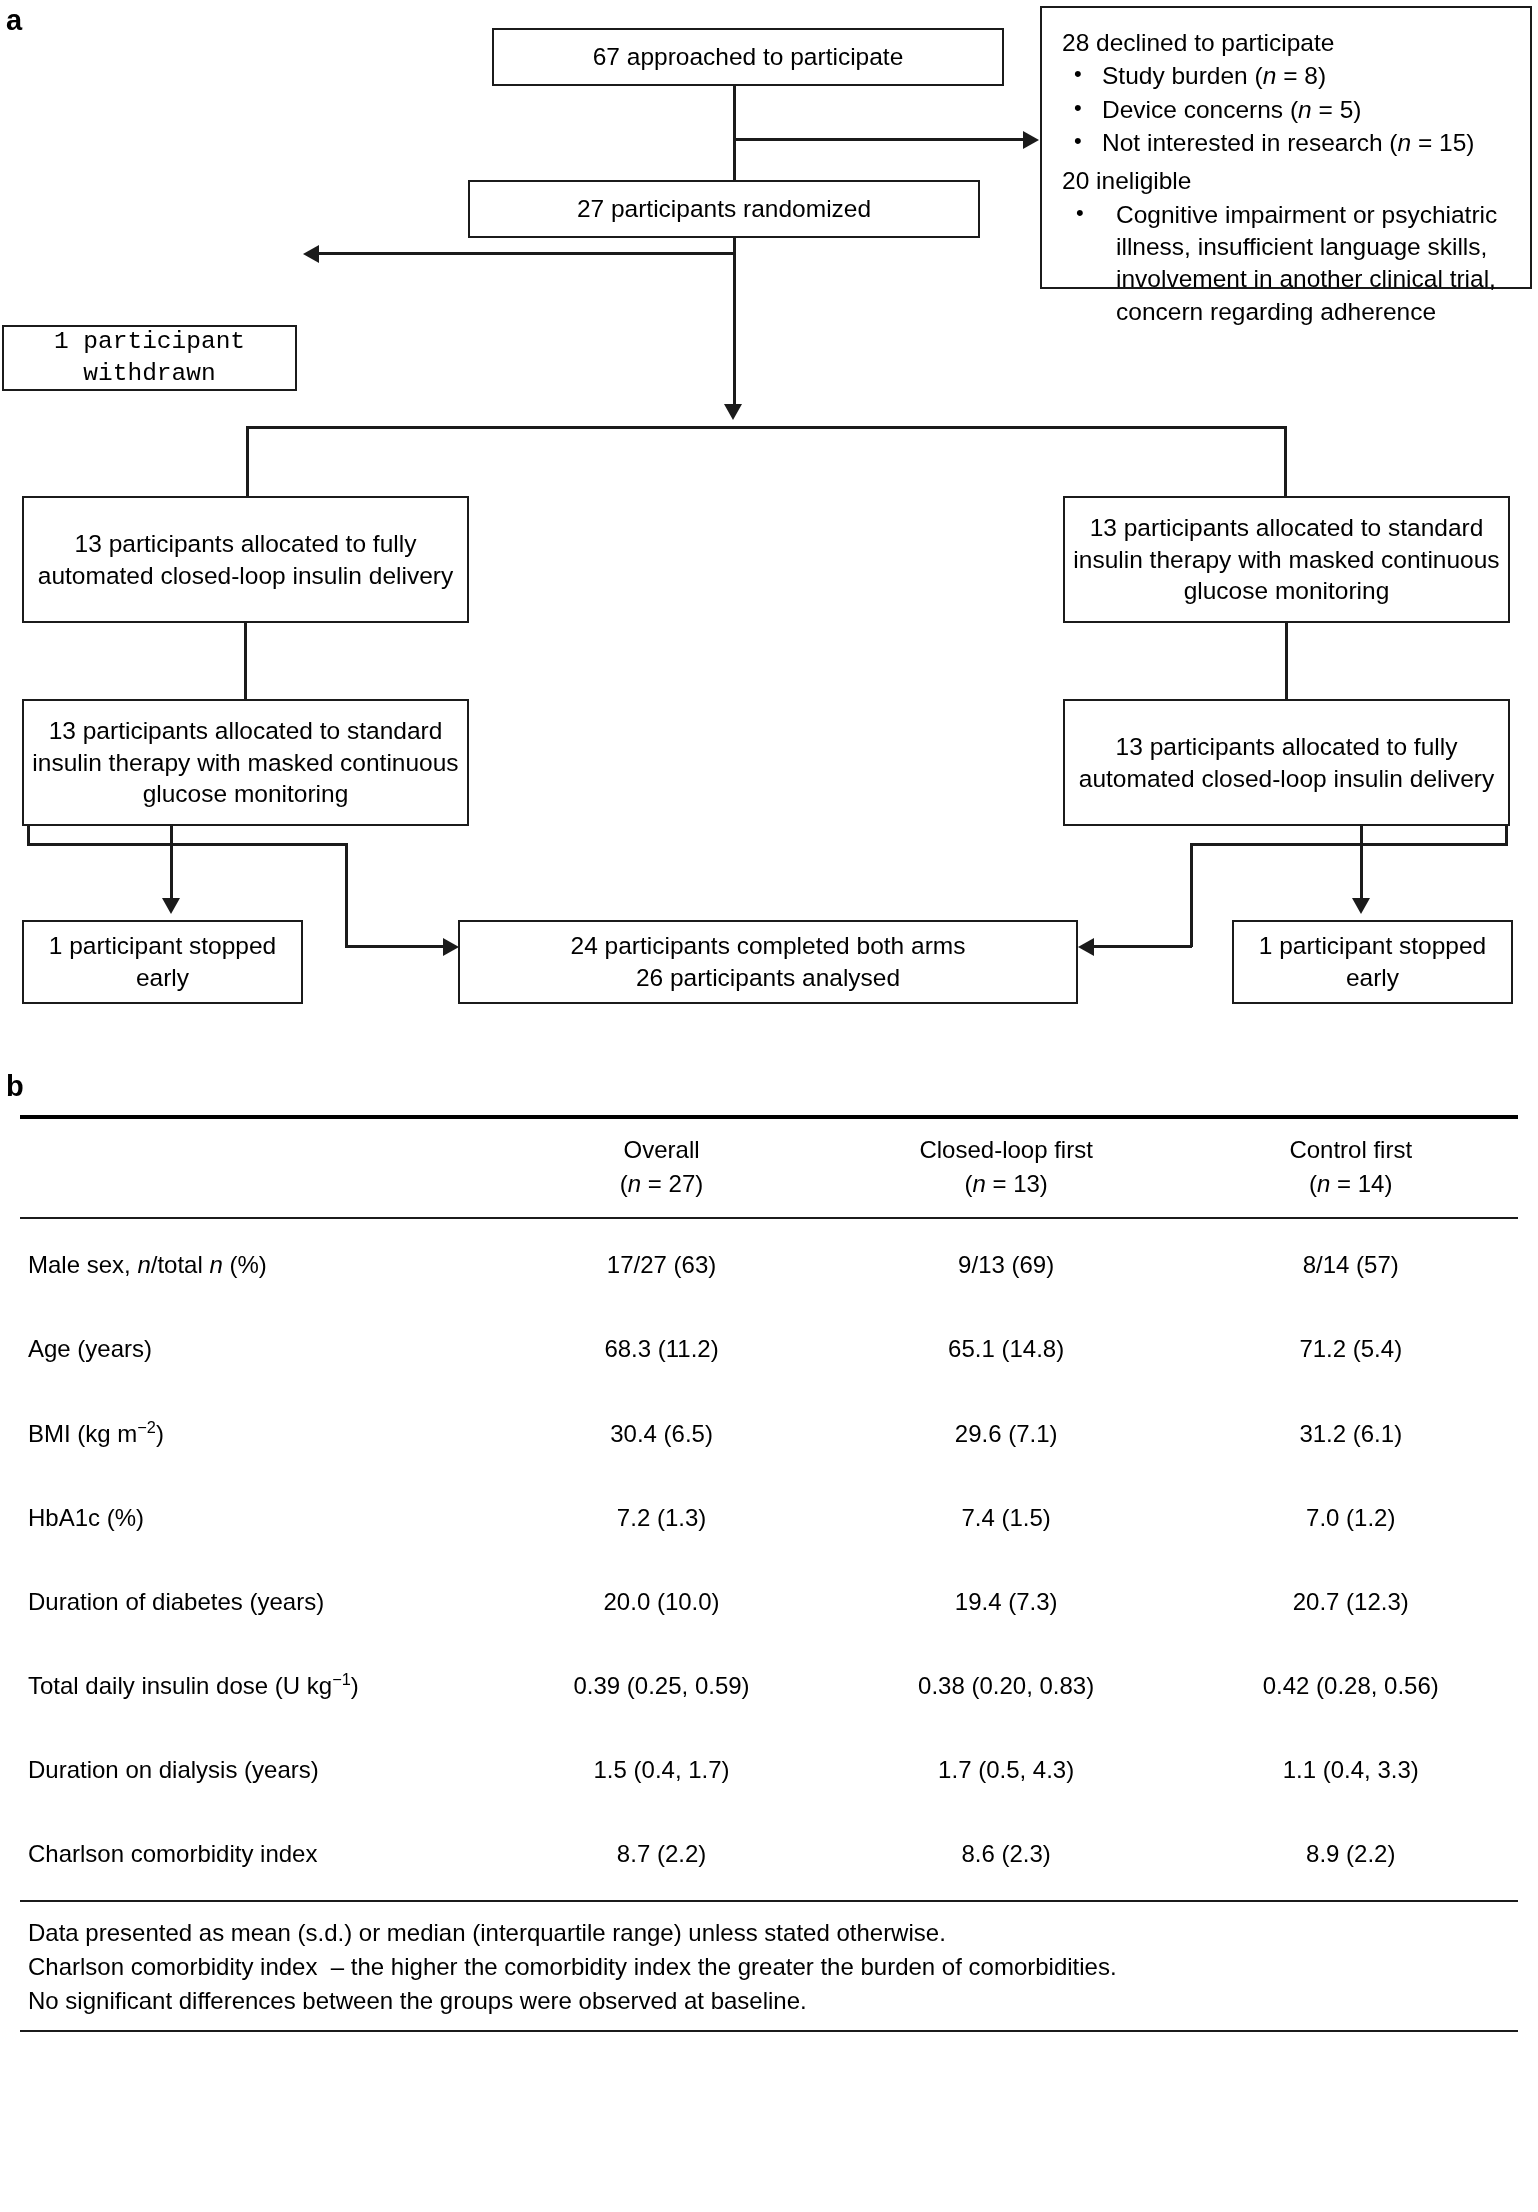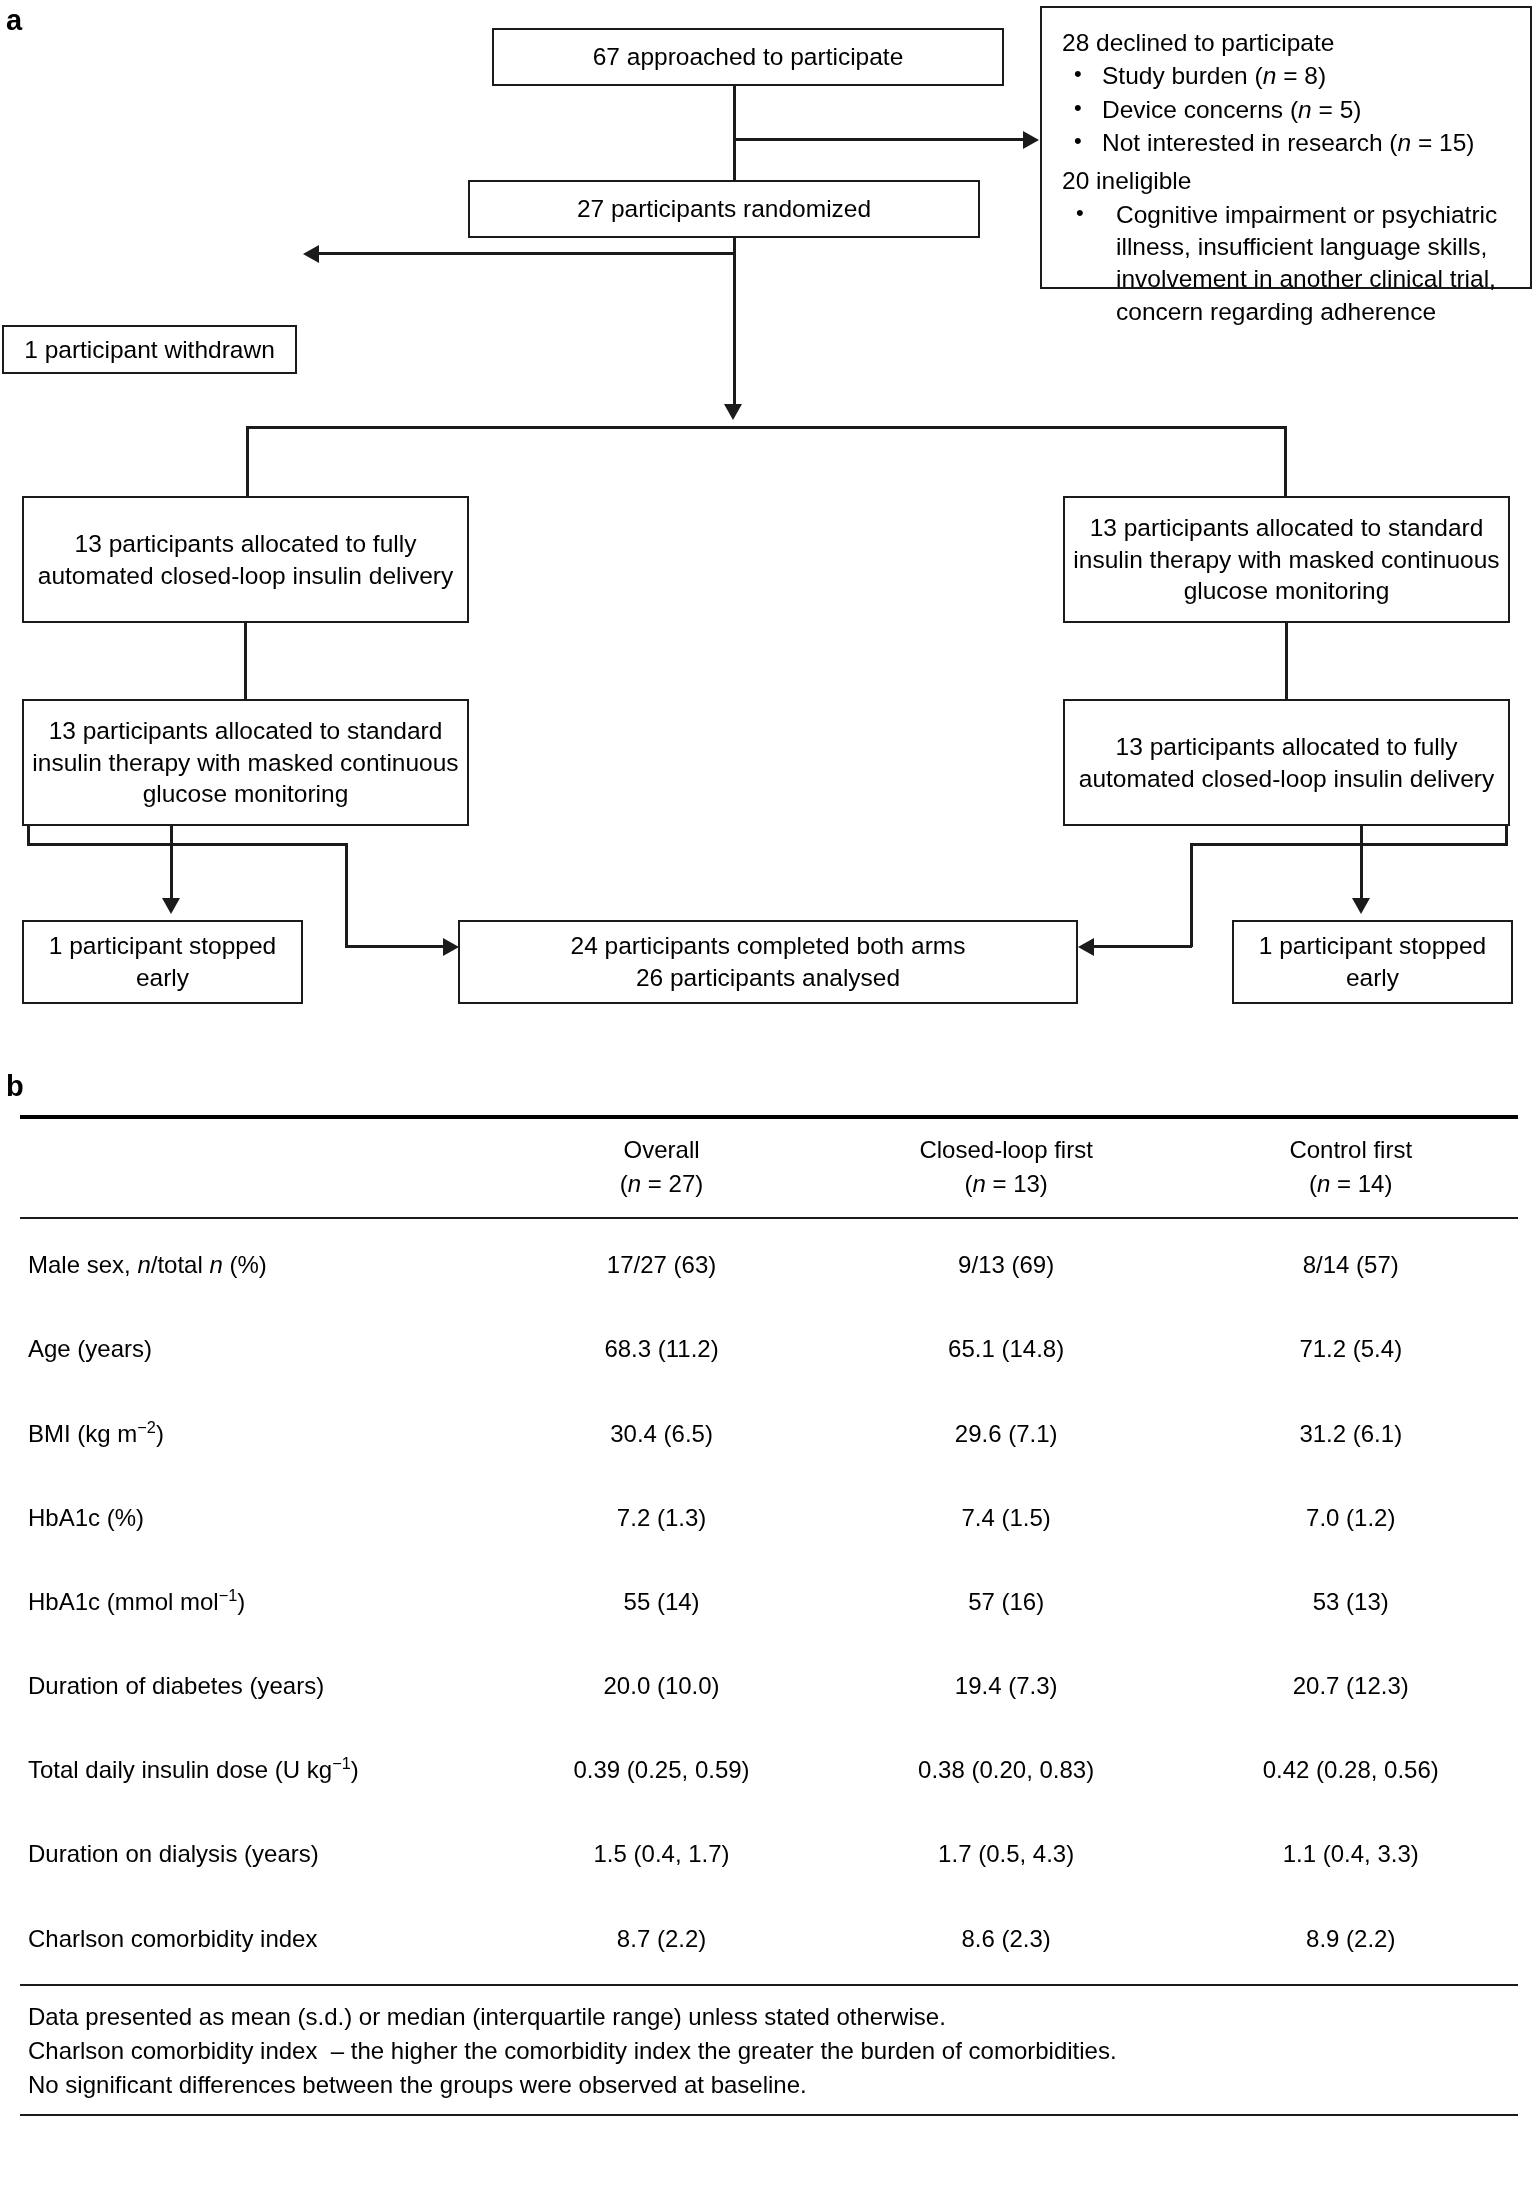--- a/index.html
+++ b/index.html
@@ -206,21 +206,21 @@
 
     <div class="fc-box" style="left:468px; top:180px; width:512px; height:58px;">
       <span class="txt">27 participants randomized</span>
     </div>
 
     <div class="ln v" style="left:733px; top:238px; height:172px;"></div>
 
     <div class="ln h" style="left:318px; top:252px; width:417px;"></div>
     <div class="arrow left" style="left:303px; top:245px;"></div>
 
-    <div class="fc-box" style="left:2px; top:325px; width:295px; height:49px;">
+    <div class="fc-box" style="left:2px; top:325px; width:295px; height:66px;font-family:Liberation Mono, monospace;">
       <span class="txt">1 participant withdrawn</span>
     </div>
 
     <div class="arrow down" style="left:724px; top:404px;"></div>
 
     <div class="ln h" style="left:246px; top:426px; width:1040px;"></div>
     <div class="ln v" style="left:246px; top:426px; height:90px;"></div>
     <div class="ln v" style="left:1284px; top:426px; height:90px;"></div>
     <div class="arrow down" style="left:238px; top:512px;"></div>
     <div class="arrow down" style="left:1276px; top:512px;"></div>
@@ -329,26 +329,20 @@
           <td class="col-v3">31.2 (6.1)</td>
         </tr>
 
         <tr>
           <td class="col-label">HbA1c (%)</td>
           <td class="col-v1">7.2 (1.3)</td>
           <td class="col-v2">7.4 (1.5)</td>
           <td class="col-v3">7.0 (1.2)</td>
         </tr>
 
-        <tr>
-          <td class="col-label"><span>HbA1c (mmol mol</span><sup>−1</sup><span>)</span></td>
-          <td class="col-v1">55 (14)</td>
-          <td class="col-v2">57 (16)</td>
-          <td class="col-v3">53 (13)</td>
-        </tr>
 
         <tr>
           <td class="col-label">Duration of diabetes (years)</td>
           <td class="col-v1">20.0 (10.0)</td>
           <td class="col-v2">19.4 (7.3)</td>
           <td class="col-v3">20.7 (12.3)</td>
         </tr>
 
 
         <tr>

